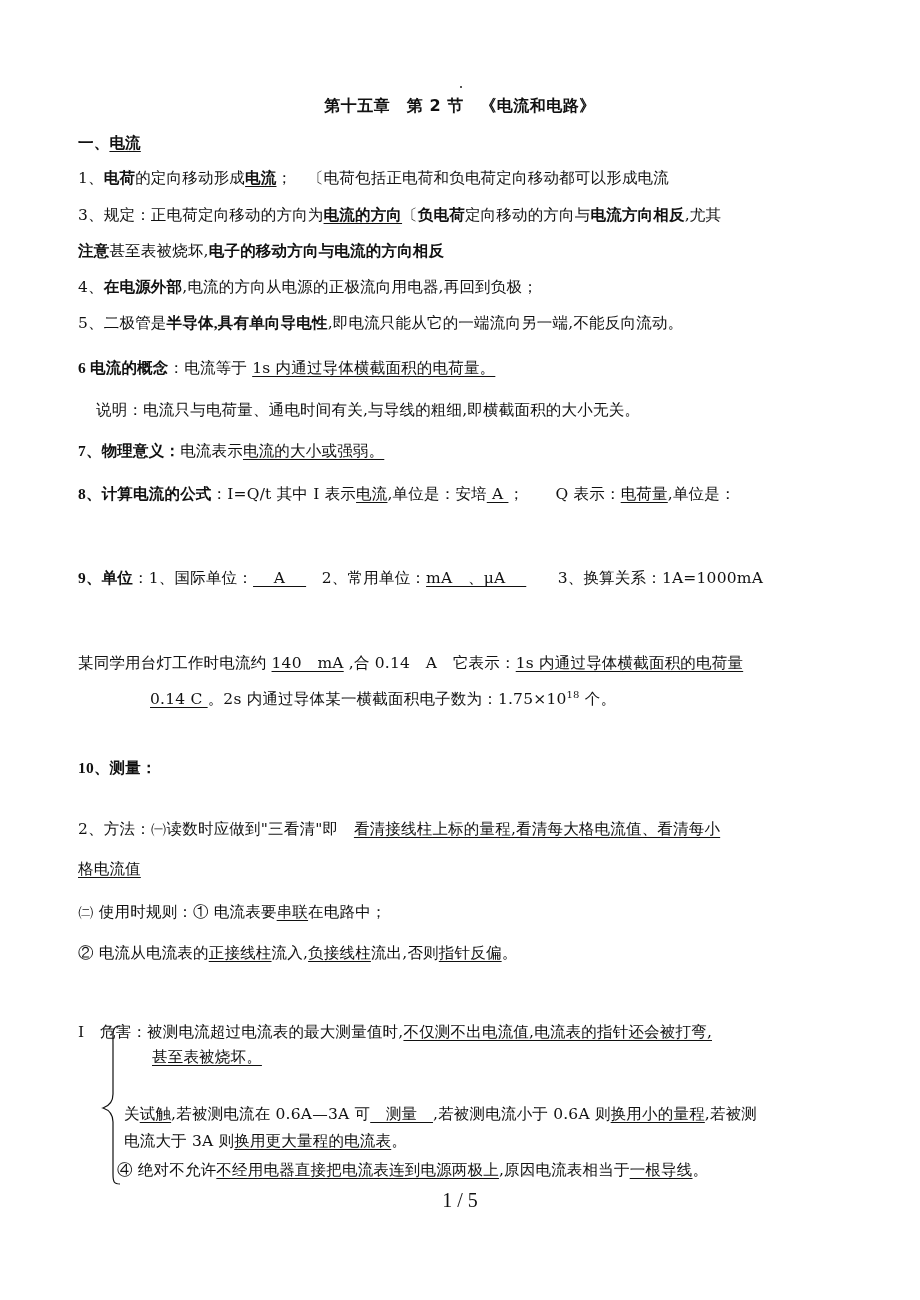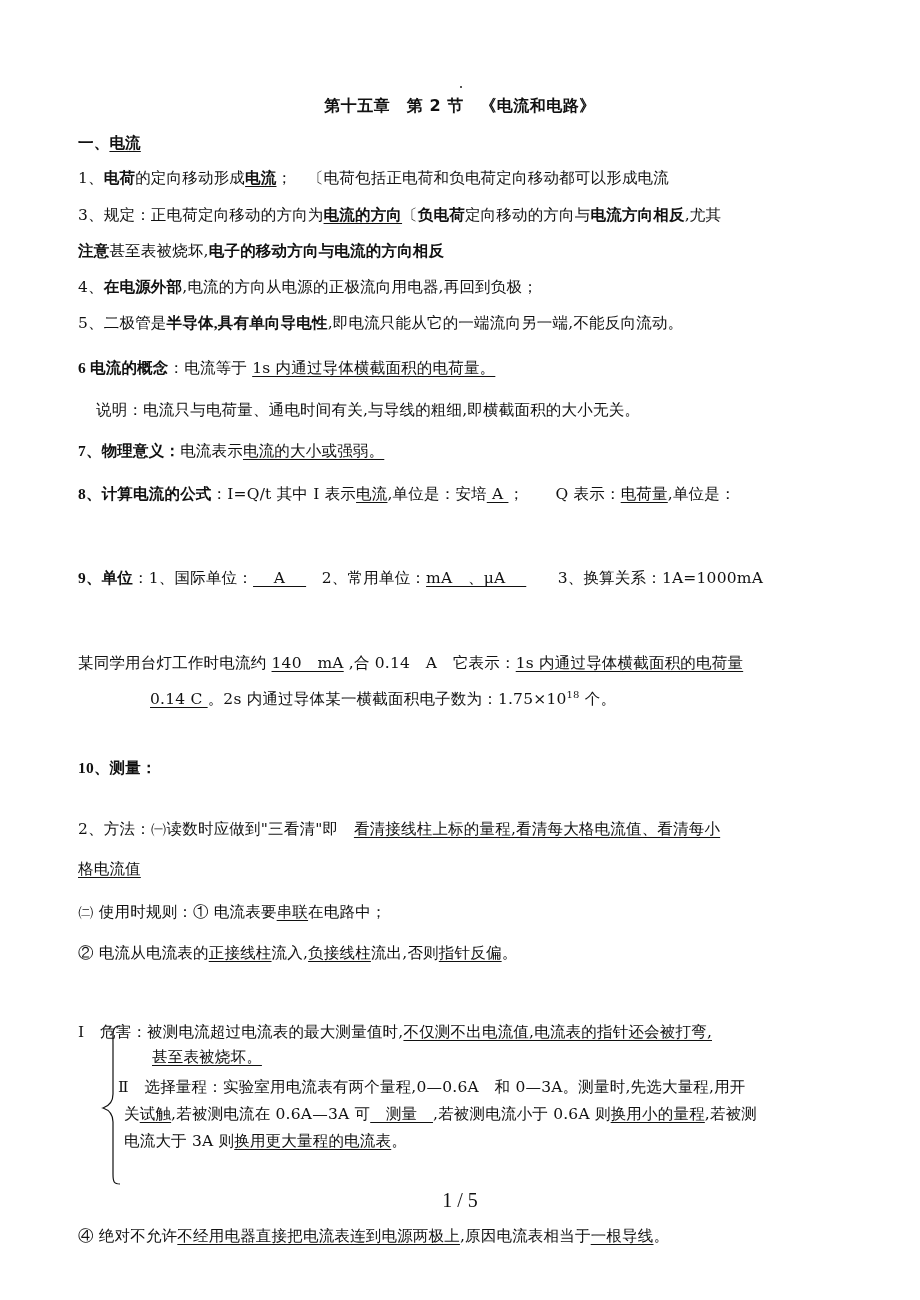--- a/index.html
+++ b/index.html
@@ -132,26 +132,25 @@
     <path d="M20 2 C12 2, 13 8, 13 20 L13 70 C13 78, 9 82, 3 84 C9 86, 13 90, 13 98 L13 150 C13 158, 14 160, 20 160" fill="none" stroke="#111" stroke-width="1.2"></path>
   </svg>
 
   <div class="line" style="top:1021px;">
     <span>Ⅰ　危害：被测电流超过电流表的最大测量值时,</span><span class="u">不仅测不出电流值,电流表的指针还会被打弯,</span>
   </div>
   <div class="line" style="top:1046px; left:152px;">
     <span class="u">甚至表被烧坏。</span>
   </div>
 
-  <div class="line" style="top:1076px; left:118px;">Ⅱ　选择量程：实验室用电流表有两个量程,0—0.6A　和 0—3A。测量时,先选大量程,用开</div>
   <div class="line" style="top:1103px; left:124px;">
     <span>关</span><span class="u">试触</span><span>,若被测电流在 0.6A—3A 可</span><span class="u">　测量　</span><span>,若被测电流小于 0.6A 则</span><span class="u">换用小的量程</span><span>,若被测</span>
   </div>
   <div class="line" style="top:1130px; left:124px;">
     <span>电流大于 3A 则</span><span class="u">换用更大量程的电流表</span><span>。</span>
   </div>
 
-  <div class="line" style="top:1225px;">
+  <div class="line" style="top:1159px;margin-left:39px;">
     <span>④ 绝对不允许</span><span class="u">不经用电器直接把电流表连到电源两极上</span><span>,原因电流表相当于</span><span class="u">一根导线</span><span>。</span>
   </div>
 
   <div class="footer">1 / 5</div>
 </div>
 
 </body></html>

